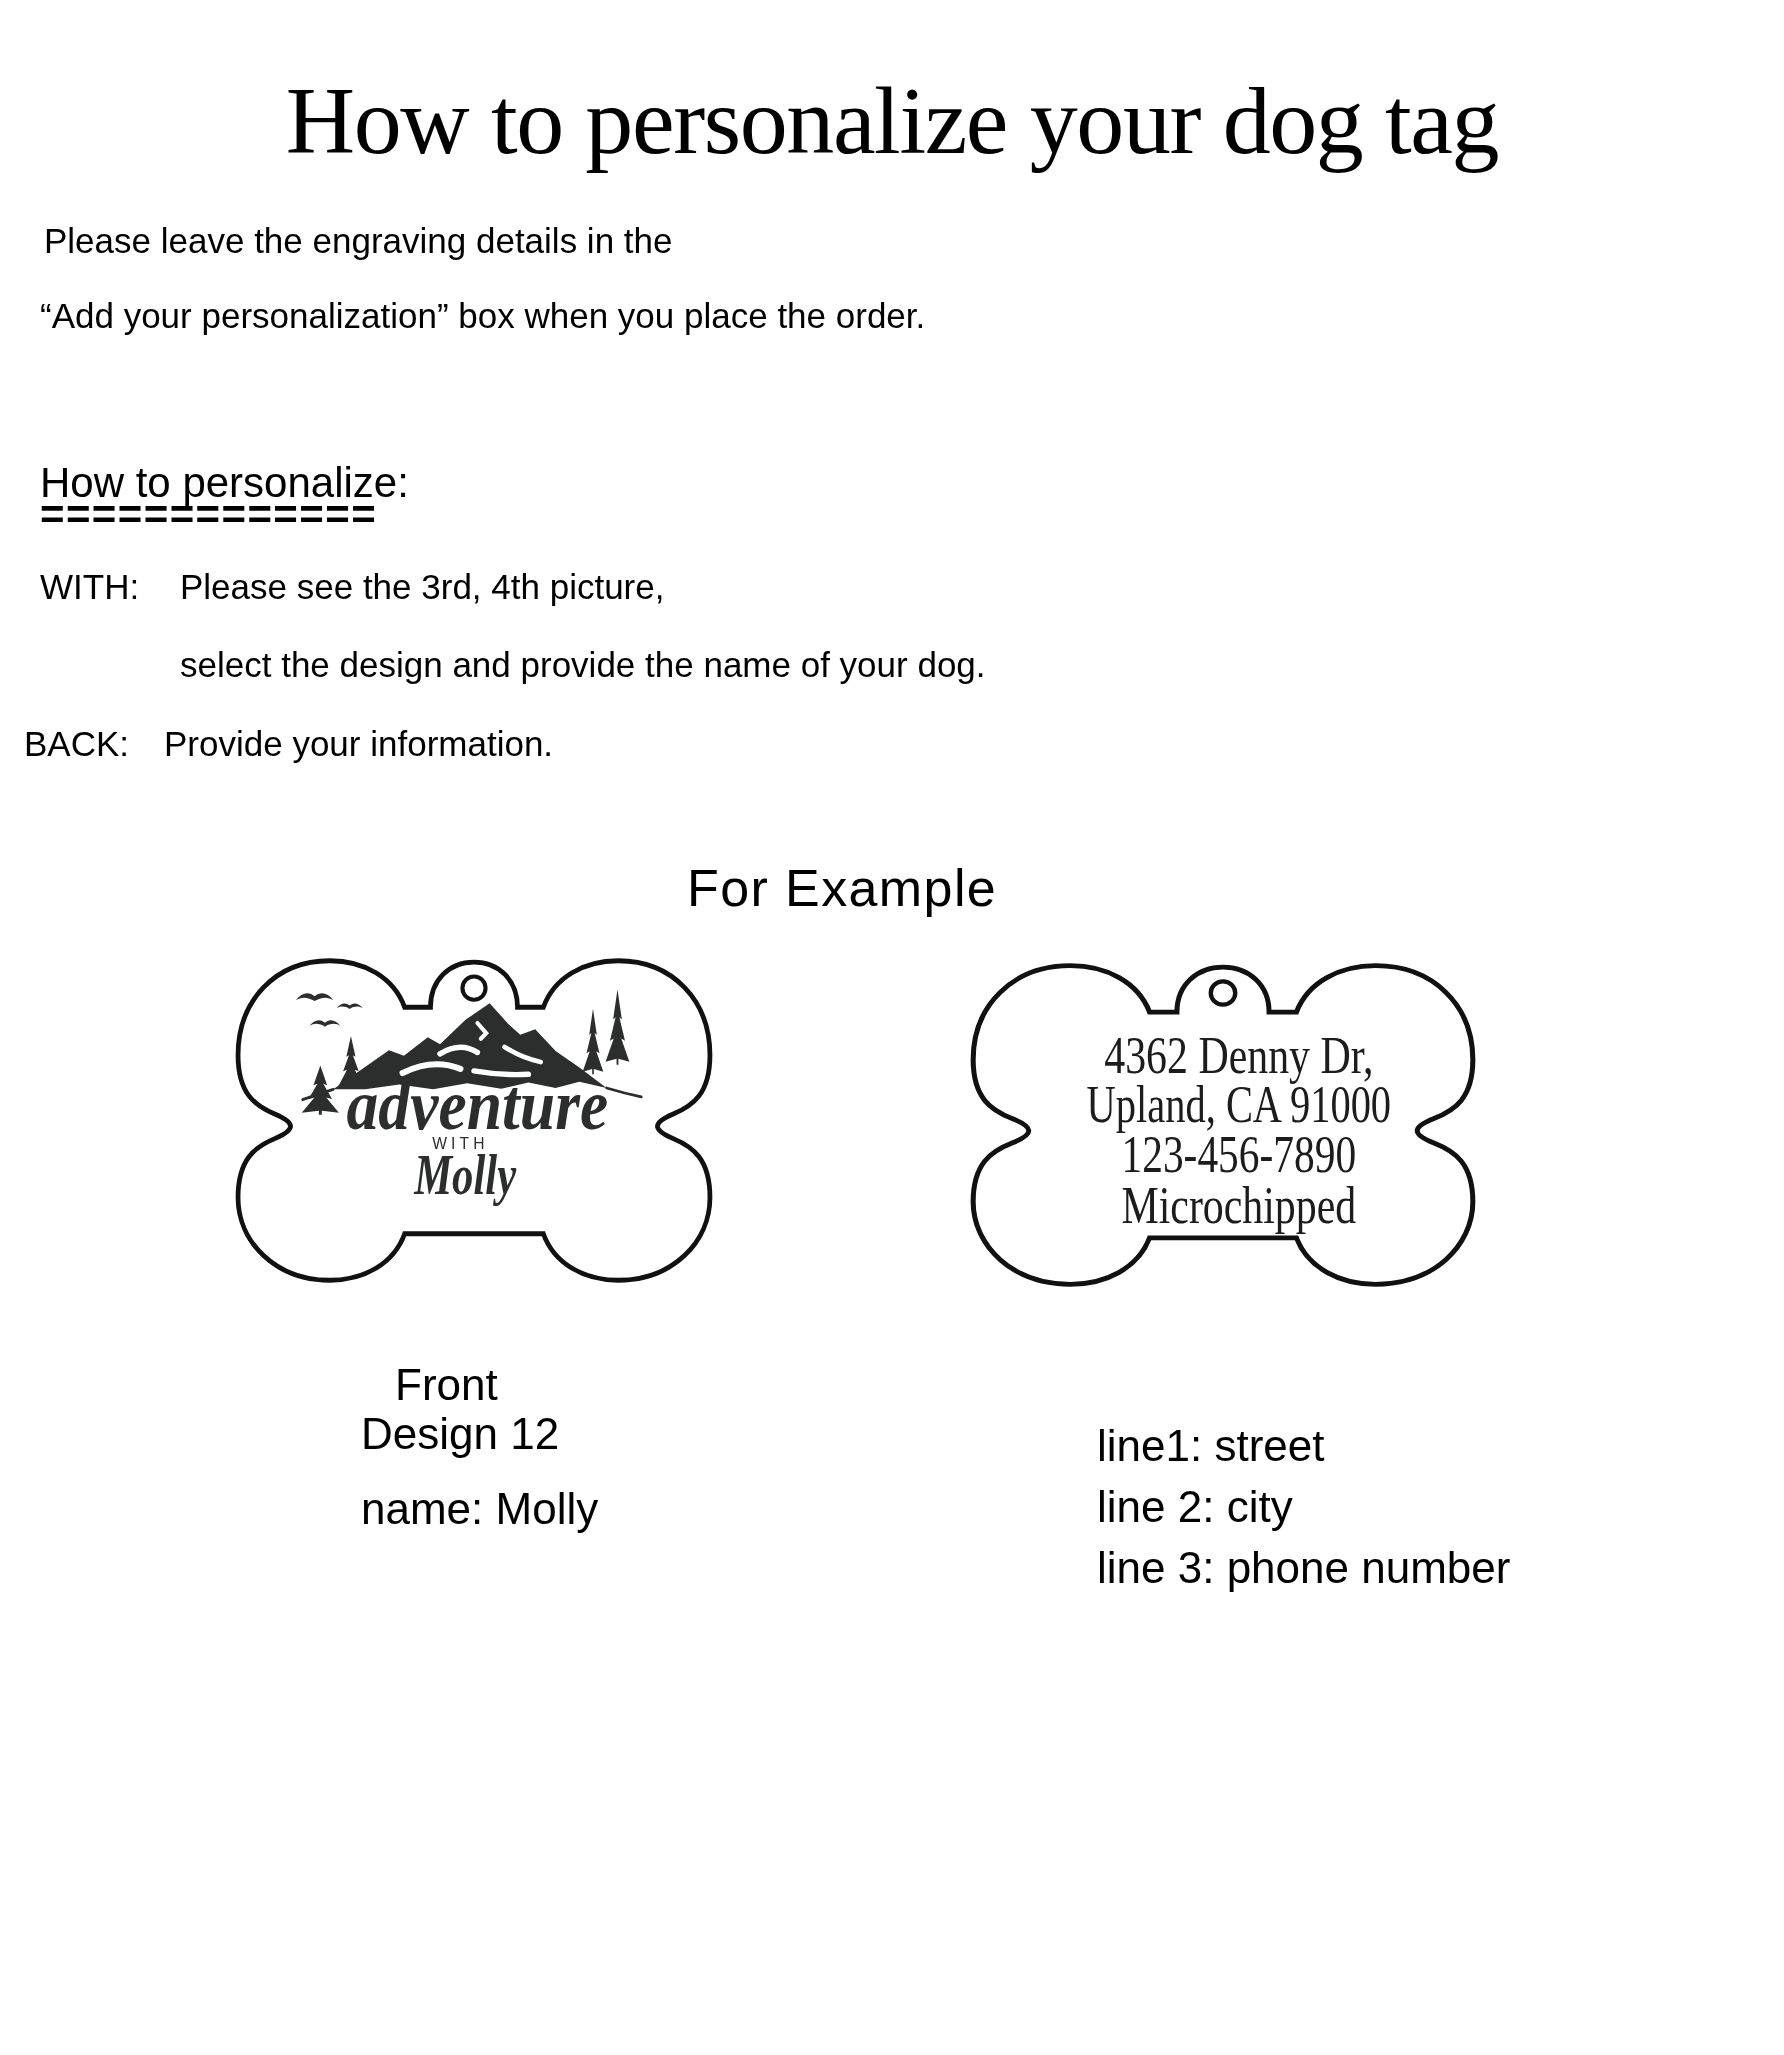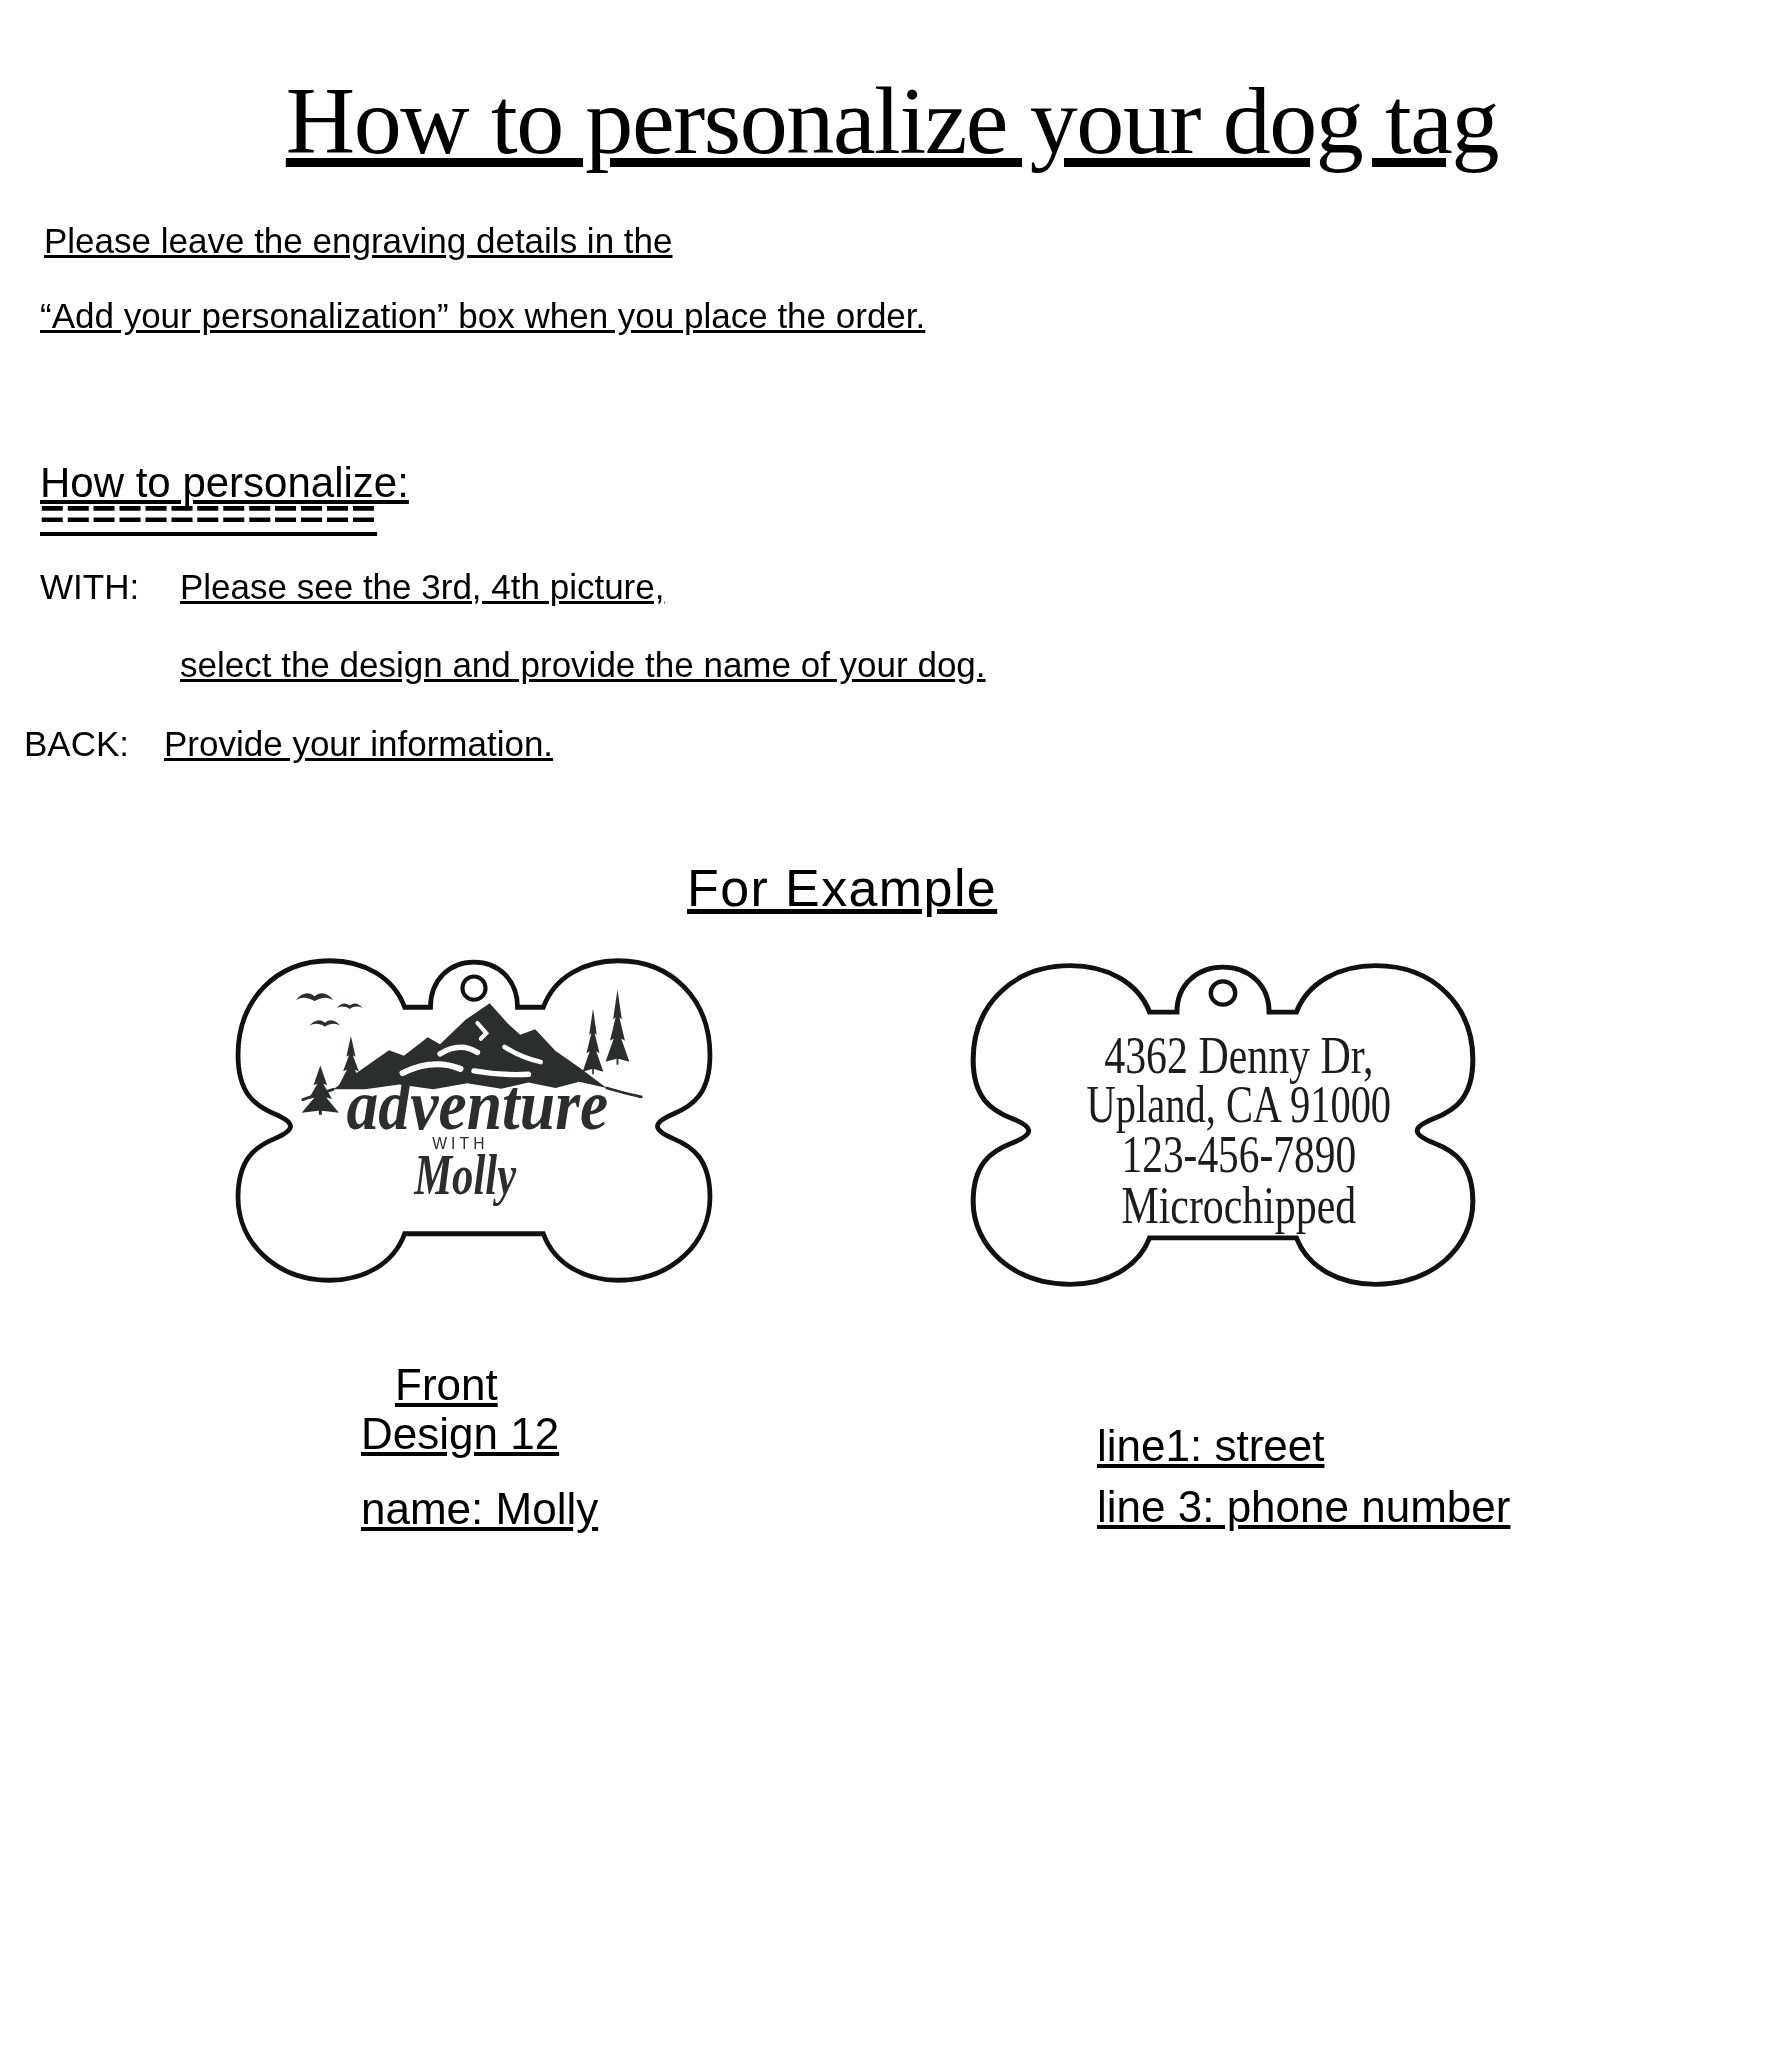--- a/index.html
+++ b/index.html
@@ -1,21 +1,21 @@
 <!DOCTYPE html>
 <html style="font-size:11px"><head>
 <meta charset="utf-8">
 <style>
   html,body{margin:0;padding:0;}
   body{
     width:1784px;height:2056px;position:relative;overflow:hidden;
     background:#ffffff;color:#000;
     font-family:"Liberation Sans","DejaVu Sans",sans-serif;
   }
-  .abs{position:absolute;white-space:nowrap;text-decoration:underline;}
+  .abs{position:absolute;white-space:nowrap;}
   .title{
     left:0;top:65px;width:1784px;text-align:center;
     font-family:"Liberation Serif","DejaVu Serif",serif;
     font-size:96px;letter-spacing:-1.4px;font-weight:400;
   }
   .body-text{font-size:35px;}
   .divider{font-size:42px;font-weight:700;letter-spacing:1.4px;}
   .inst-label{display:inline-block;width:140px;}
   .example-heading{font-size:52px;letter-spacing:1.4px;}
   .caption{font-size:44px;}
@@ -104,15 +104,16 @@
   <text class="back-line" x="372" y="307" text-anchor="middle" textLength="326" lengthAdjust="spacingAndGlyphs">123-456-7890</text>
   <text class="back-line" x="372" y="381" text-anchor="middle" textLength="326" lengthAdjust="spacingAndGlyphs">Microchipped</text>
 </svg>
 
 <div class="abs caption" style="left:395px;top:1360px;">Front</div>
 <div class="abs caption" style="left:361px;top:1409px;">Design 12</div>
 <div class="abs caption" style="left:361px;top:1484px;">name: Molly</div>
 
 <div class="abs caption caption-list" style="left:1097px;top:1379px;margin-top:36px;">
   <div>line1: street</div>
+  <div>line 2: city</div>
   <div>line 3: phone number</div>
 </div>
 
 
 </body></html>

